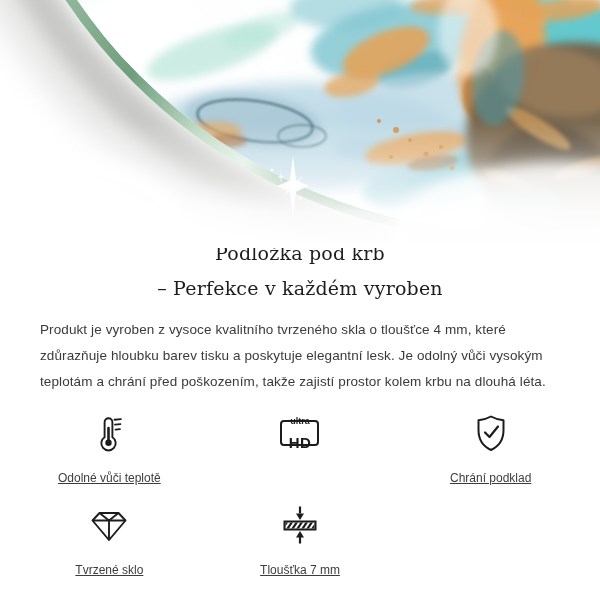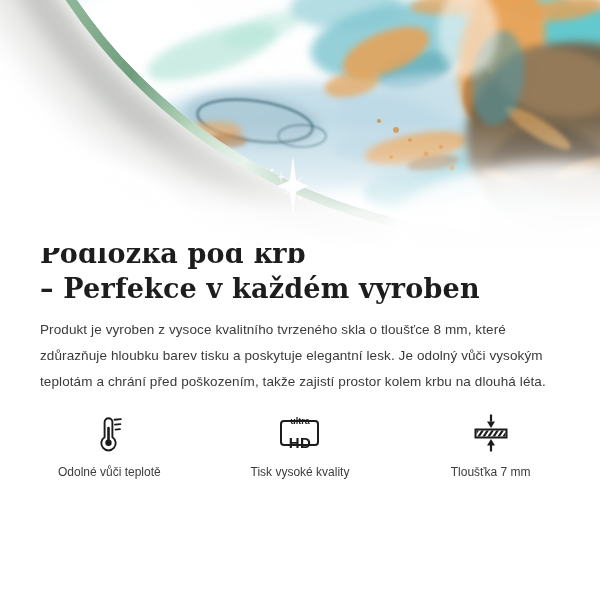--- a/index.html
+++ b/index.html
@@ -6,43 +6,44 @@
   .page{
     position:relative;width:600px;height:600px;overflow:hidden;
     background:var(--background,#fff);
     font-family:"Liberation Sans",sans-serif;
   }
   .hero{position:relative;width:600px;height:240px;}
   .hero svg{display:block;}
   h1.title{
     margin:-4px 40px 0 40px;
     font-family:"DejaVu Serif","Liberation Serif",serif;
-    font-weight:700;
-    font-size:27px;line-height:35px;letter-spacing:.2px;
+    font-weight:400;
+    font-size:19px;line-height:35px;letter-spacing:.2px;
     color:var(--title-text,#1d1d1d);
+    text-align:center;
   }
   h1.title .t-line{display:block;}
   p.desc{
     margin:11px 38px 0 40px;
     font-size:13.5px;line-height:26px;letter-spacing:.1px;
     color:var(--body-text,#3a3a3a);
   }
   .features{
     margin:15px 14px 0 14px;
     display:grid;grid-template-columns:repeat(3,1fr);
     row-gap:16px;
   }
   .feature{display:flex;flex-direction:column;align-items:center;}
   .icon-box{
     height:46px;display:flex;align-items:center;justify-content:center;
     color:var(--icon-stroke,#1c1c1c);
   }
   .f-label{
-    margin-top:9px;font-size:12px;line-height:15px;
-    color:var(--label-text,#3c3c3c);text-align:left;
+    margin-top:15px;font-size:12px;line-height:15px;
+    color:var(--label-text,#3c3c3c);text-align:left;text-decoration:underline;
   }
   .uhd{
     width:39px;height:26px;border:2.5px solid var(--icon-stroke,#1c1c1c);
     border-radius:4px;display:flex;flex-direction:column;
     align-items:center;justify-content:center;box-sizing:border-box;
   }
   .uhd-top{font-size:9px;font-weight:700;line-height:9px;}
   .uhd-bottom{font-size:15px;font-weight:700;line-height:15px;letter-spacing:.4px;margin-top:9px;}
 </style>
 </head>
@@ -195,21 +196,21 @@
         <circle cx="300" cy="198" r="1.8" fill="#ffffff" opacity="0.7"></circle>
       </g>
     </svg>
   </div>
 
   <h1 class="title">
     <span class="t-line">Podložka pod krb</span>
     <span class="t-line">– Perfekce v každém vyroben</span>
   </h1>
 
-  <p class="desc">Produkt je vyroben z vysoce kvalitního tvrzeného skla o tloušťce 8 mm, které zdůrazňuje hloubku barev tisku a poskytuje elegantní lesk. Je odolný vůči vysokým teplotám a chrání před poškozením, takže zajistí prostor kolem krbu na dlouhá léta.</p>
+  <p class="desc">Produkt je vyroben z vysoce kvalitního tvrzeného skla o tloušťce 4 mm, které zdůrazňuje hloubku barev tisku a poskytuje elegantní lesk. Je odolný vůči vysokým teplotám a chrání před poškozením, takže zajistí prostor kolem krbu na dlouhá léta.</p>
 
   <div class="features">
 
     <div class="feature">
       <div class="icon-box">
         <svg width="44" height="44" viewBox="0 0 44 44" fill="none" stroke="currentColor" stroke-width="1.9">
           <path d="M17.6 26.2 V11.2 A3.9 3.9 0 0 1 25.4 11.2 V26.2 A7.2 7.2 0 1 1 17.6 26.2 Z" stroke-linejoin="round"></path>
           <line x1="21.5" y1="17" x2="21.5" y2="29" stroke-width="2.6" stroke-linecap="round"></line>
           <circle cx="21.5" cy="31.8" r="3.2" fill="currentColor" stroke="none"></circle>
           <g stroke-width="1.8" stroke-linecap="round" transform="rotate(-6 30 14)">
@@ -222,24 +223,43 @@
       <div class="f-label">Odolné vůči teplotě</div>
     </div>
 
     <div class="feature">
       <div class="icon-box">
         <div class="uhd">
           <span class="uhd-top">ultra</span>
           <span class="uhd-bottom">HD</span>
         </div>
       </div>
-      <div class="f-label">Tisk vysoké kvality</div>
-    </div>
-
-
+    </div>
+
+    <div class="feature">
+      <div class="icon-box">
+        <svg width="44" height="44" viewBox="0 0 44 44" fill="none" stroke="currentColor" stroke-width="2">
+          <path d="M22 5.5 C18.5 7.5 14 8.8 9.5 9.2 L9.5 19 C9.5 29 14.5 35.5 22 39 C29.5 35.5 34.5 29 34.5 19 L34.5 9.2 C30 8.8 25.5 7.5 22 5.5 Z" stroke-linejoin="round"></path>
+          <path d="M16 21.5 L20.5 26 L29 15.5" stroke-width="2.2" stroke-linecap="round" stroke-linejoin="round"></path>
+        </svg>
+      </div>
+      <div class="f-label">Chrání podklad</div>
+    </div>
+
+    <div class="feature">
+      <div class="icon-box">
+        <svg width="44" height="44" viewBox="0 0 44 44" fill="none" stroke="currentColor" stroke-width="1.9" stroke-linejoin="round">
+          <path d="M12.5 10 H31.5 L38.5 17.5 L22 37 L5.5 17.5 Z"></path>
+          <path d="M5.5 17.5 H38.5"></path>
+          <path d="M12.5 10 L22 17.5 L31.5 10"></path>
+          <path d="M22 17.5 L22 37"></path>
+        </svg>
+      </div>
+      <div class="f-label">Tvrzené sklo</div>
+    </div>
 
 
     <div class="feature">
       <div class="icon-box">
         <svg width="44" height="44" viewBox="0 0 44 44" fill="none" stroke="currentColor">
           <defs>
             <clipPath id="barClip">
                 <rect x="7.5" y="19.5" width="29" height="6"></rect>
               </clipPath>
           </defs>

